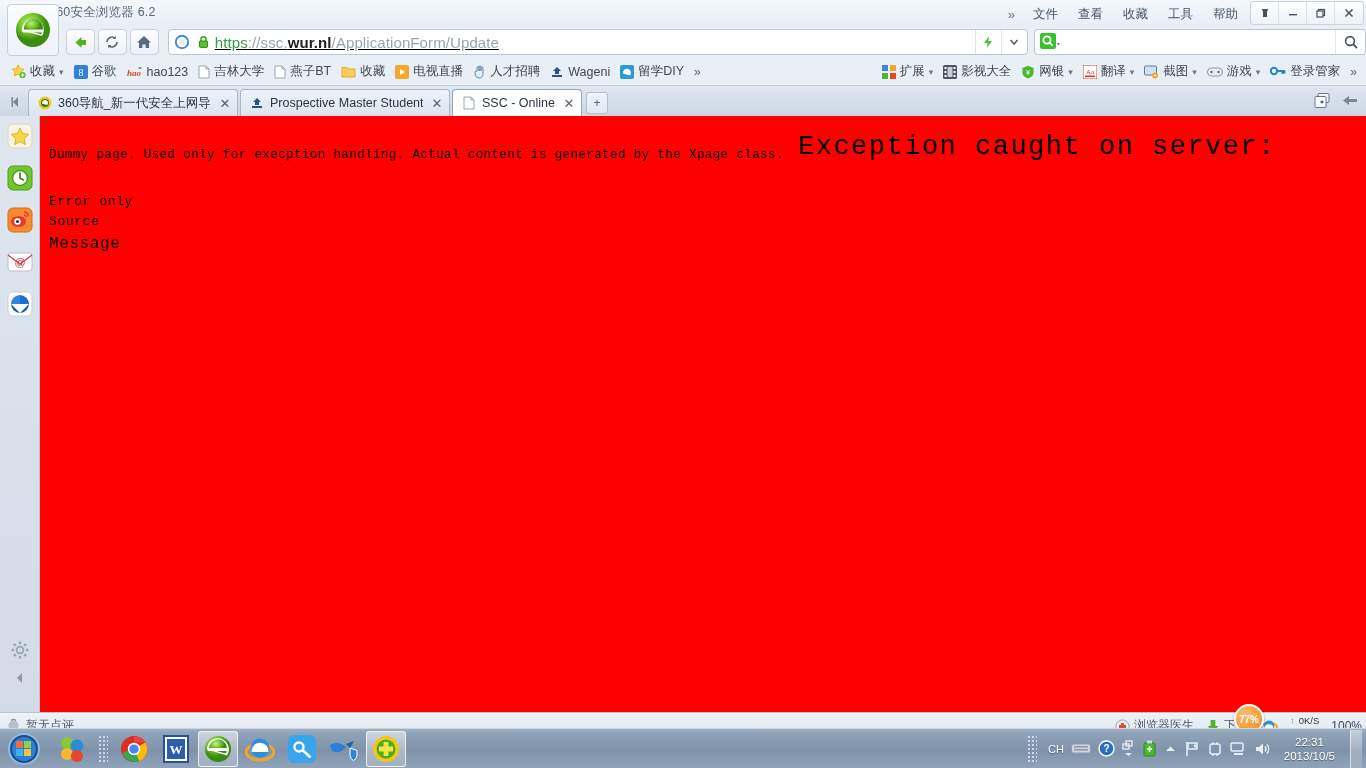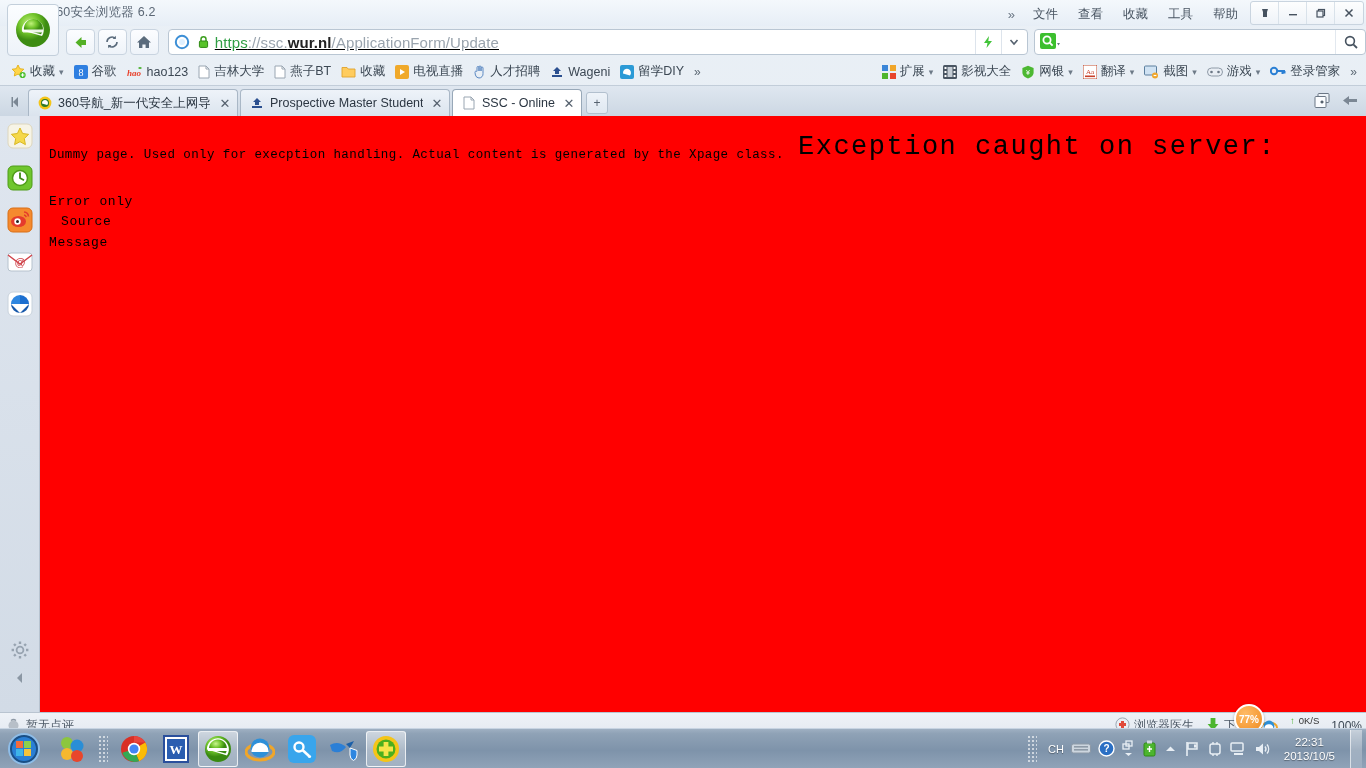--- a/index.html
+++ b/index.html
@@ -154,34 +154,34 @@
   }
   .page-text {
     font-family: "Liberation Mono", monospace;
     color: #000; position: absolute;
   }
   .dummy-line { left: 9px; top: 32px; font-size: 12.5px; letter-spacing: .4px; white-space: nowrap; }
   .exc-head {
     left: 758px; top: 16px; font-size: 27px; letter-spacing: 1.5px; white-space: nowrap;
   }
   .err-type { left: 9px; top: 78px; font-size: 13px; letter-spacing: .6px; }
-  .err-src  { left: 21px; top: 98px; font-size: 13px; letter-spacing: .6px; }
-  .err-msg  { left: 9px; top: 119px; font-size: 13px; letter-spacing: .6px; }
+  .err-src  { left: 9px; top: 98px; font-size: 13px; letter-spacing: .6px; }
+  .err-msg  { left: 9px; top: 119px; font-size: 16px; letter-spacing: .6px; }
 
   
   .statusbar {
     height: 26px; position: relative;
     background: linear-gradient(#eef2f7,#e2e8f0);
     border-top: 1px solid #b9c4d0;
     display: flex; align-items: center; padding-left: 6px;
     font-size: 12px; color: #4c5865;
   }
   .sb-left { display: flex; align-items: center; gap: 5px; justify-content: center; }
   .sb-right { position: absolute; right: 4px; display: flex; align-items: center; gap: 12px; }
-  .sb-item { display: flex; align-items: flex-start; gap: 4px; }
+  .sb-item { display: flex; align-items: flex-end; gap: 4px; }
   .speedbox { display: flex; flex-direction: column; font-size: 9.5px; line-height: 11px; color: #333; }
   .speedrow { display: flex; align-items: center; gap: 4px; }
   .badge77 {
     width: 30px; height: 30px; border-radius: 50%;
     background: radial-gradient(circle at 35% 30%, #ffbb66, #f08a1e);
     border: 2px solid #fff; box-shadow: 0 1px 3px rgba(0,0,0,.35);
     display: flex; align-items: center; justify-content: center;
     color: #fff; font-size: 10px; font-weight: bold;
     position: absolute; right: 102px; top: -9px;
   }

